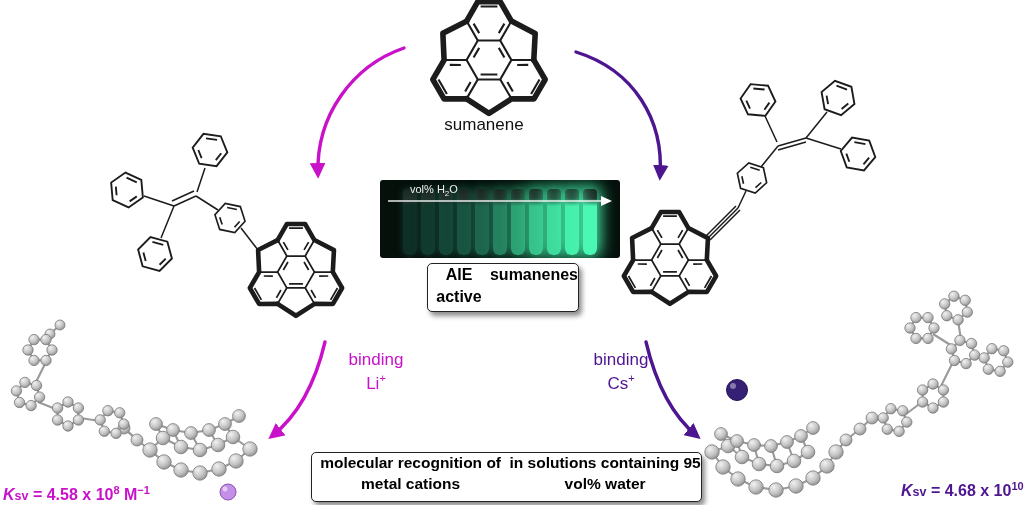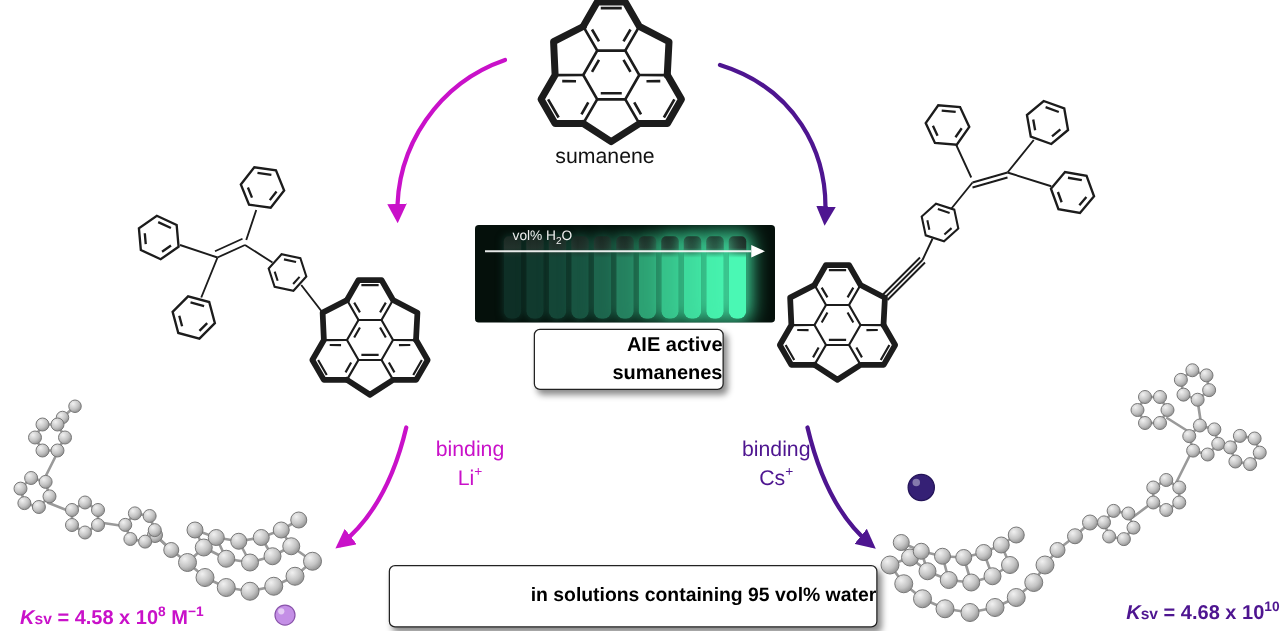--- a/index.html
+++ b/index.html
@@ -21,22 +21,22 @@
   .binding{position:absolute;width:90px;text-align:center;font-weight:normal;font-size:17px;line-height:1.3}
   .binding.mag{color:var(--magenta)}
   .binding.pur{color:var(--purple)}
   .ksv{position:absolute;font-weight:bold;font-size:16px;white-space:nowrap}
   .ksv.mag{color:var(--magenta)}
   .ksv.pur{color:var(--purple);width:200px;text-align:right}
   .ksv i{font-style:italic}
   .ksv .svsub{font-size:12.5px}
   sup{font-size:11px}
   .panel{position:absolute;background:#fff;border:1.5px solid #222;border-radius:5px;
-         box-shadow:3px 4px 5px rgba(0,0,0,.45);text-align:right;font-weight:bold;color:#000;
-         display:flex;flex-direction:column;justify-content:center;line-height:1.35}
+         box-shadow:3px 4px 5px rgba(0,0,0,.45);text-align:center;font-weight:bold;color:#000;
+         display:flex;flex-direction:row;justify-content:center;line-height:1.35}
   #aie-box{left:427px;top:263px;width:152px;height:49px;font-size:16px}
   #bottom-box{left:311px;top:452px;width:391px;height:50px;font-size:15.5px}
   .photo{position:absolute;left:380px;top:180px;width:240px;height:78px;background:var(--photo-bg);
          border-radius:3px;overflow:hidden}
   .cuvettes{position:absolute;left:0;right:0;bottom:3px;top:6px;display:flex;justify-content:center;align-items:flex-end;gap:4px}
   .vial{width:14px;height:66px;border-radius:4px 4px 6px 6px}
   .photo-label{position:absolute;left:30px;top:3px;color:#eee;font-size:11px}
   .photo-label sub{font-size:8px}
   .photo-arrow-svg{position:absolute;left:0;top:0}
   .warrow{stroke:rgba(255,255,255,.9);stroke-width:1.6}
@@ -280,25 +280,26 @@
   <div class="binding mag" style="left:331px;top:349px">
     <div>binding</div>
     <div><span>Li</span><sup>+</sup></div>
   </div>
 
   <div class="binding pur" style="left:576px;top:349px">
     <div>binding</div>
     <div><span>Cs</span><sup>+</sup></div>
   </div>
 
-  <div class="ksv mag" style="left:16px;top:484px">
+  <div class="ksv mag" style="left:3px;top:484px">
     <i>K</i><span class="svsub">sv</span><span> = 4.58 x 10</span><sup>8</sup><span> M</span><sup>−1</sup>
   </div>
 
   <div class="ksv pur" style="left:854px;top:480px">
     <i>K</i><span class="svsub">sv</span><span> = 4.68 x 10</span><sup>10</sup><span> M</span><sup>−1</sup>
   </div>
 
   <div class="panel" id="bottom-box">
+    <div>molecular recognition of metal cations</div>
     <div>in solutions containing 95 vol% water</div>
   </div>
 
 </div>
 
 </body></html>

